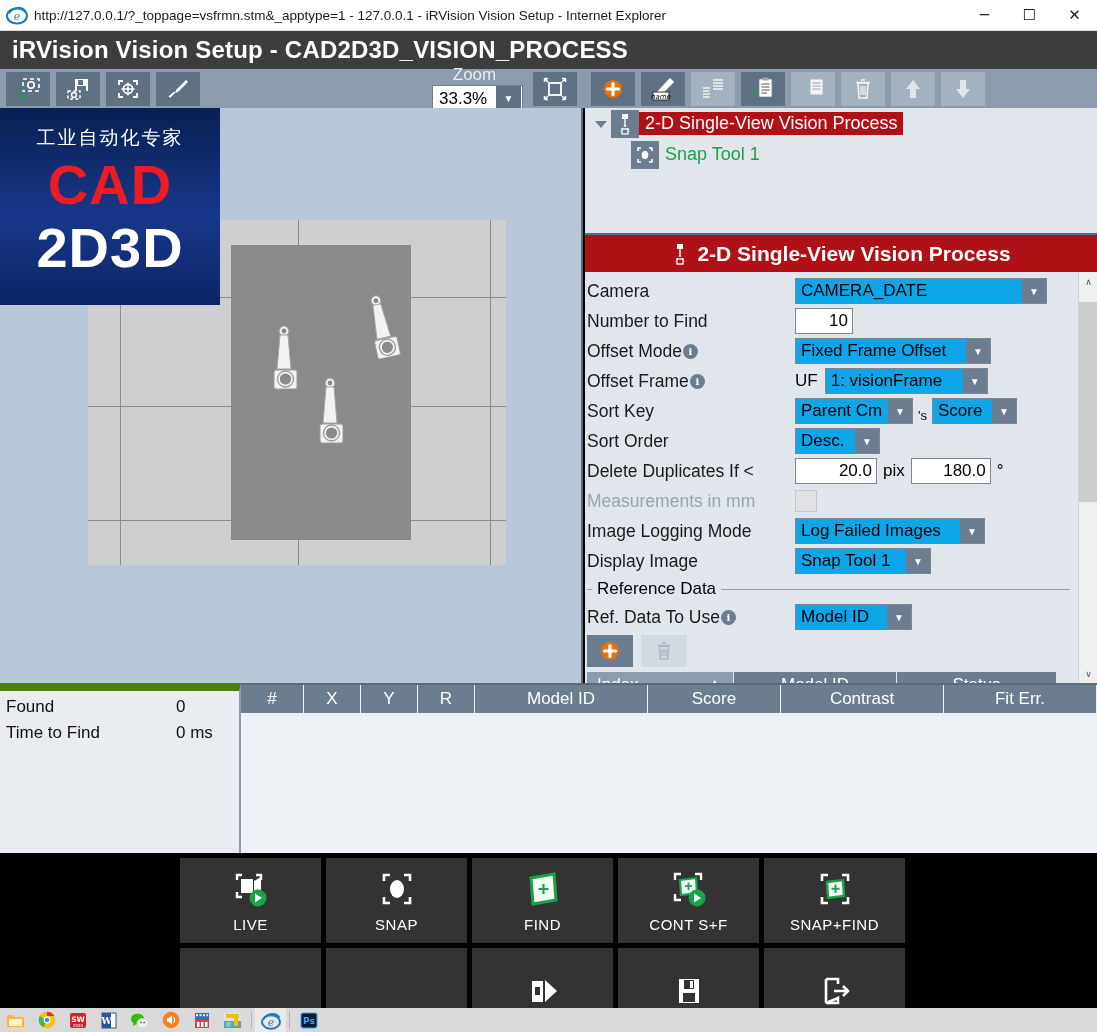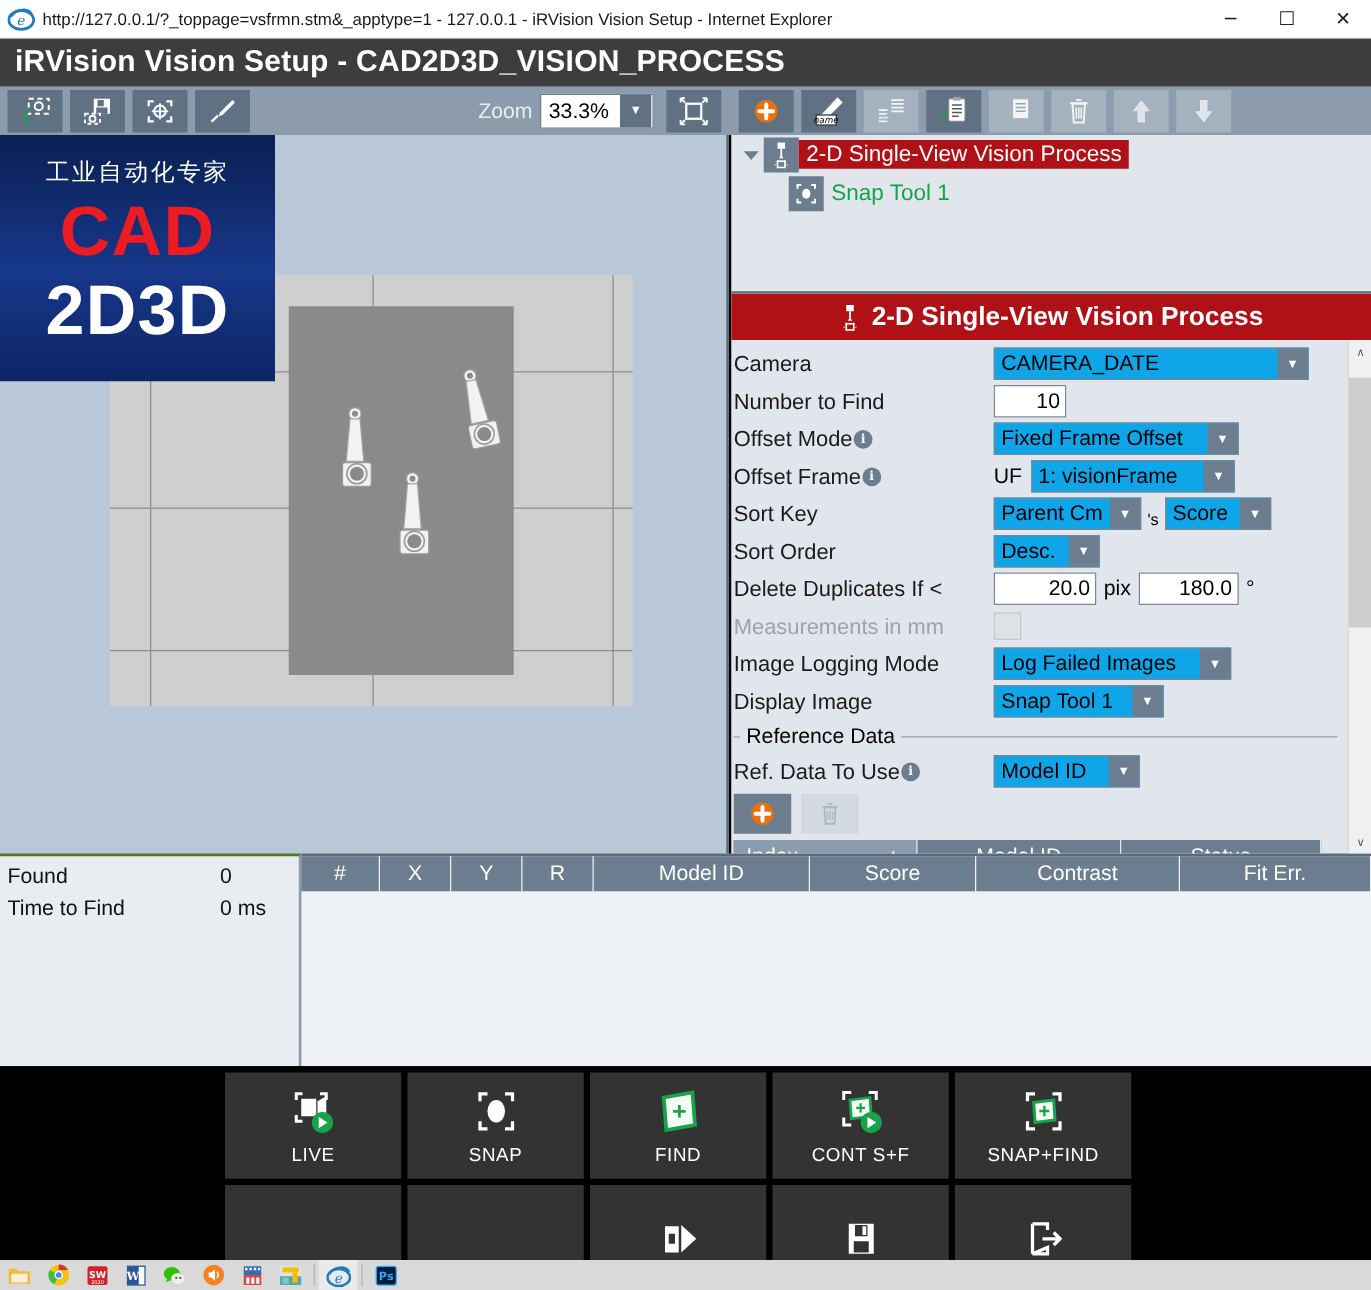--- a/index.html
+++ b/index.html
@@ -45,21 +45,21 @@
   .tb-left{ position:absolute; left:0; top:0; width:583px; height:39px; display:flex; align-items:center;}
   .tb-right{ position:absolute; left:585px; top:0; width:512px; height:39px; display:flex; align-items:center;}
   .tbbtn{
     width:44px; height:34px; margin-left:6px; background:#5f7182;
     display:flex; align-items:center; justify-content:center; flex:none;
     border:1px solid transparent;
     font-style:italic;
   }
   .tbbtn.disabled{ background:#a4b1bf; }
   .tbbtn svg{ display:block; }
-  .zoom-wrap{ margin-left:auto; display:flex; align-items:center; }
+  .zoom-wrap{ margin-left:auto; display:flex; align-items:center;flex-direction:column; }
   .zoom-label{ color:#e9edf1; font-size:17px; margin-right:6px; }
   .zoom-box{
     height:28px; background:#fff; border:1px solid #6b7d8e; display:flex; align-items:center;
   }
   .zoom-val{ font-size:17px; color:#000; padding:0 5px 0 6px; min-width:62px; text-align:left;}
   .zoom-arrow{
     width:25px; height:26px; background:#5f7182; display:flex; align-items:center; justify-content:center;
     color:#fff; font-size:10px; margin:1px;
   }
   .tbbtn.fit{ margin-left:10px; margin-right:6px;}
@@ -165,21 +165,21 @@
   .vscroll{
     position:absolute; right:0; top:0; width:19px; height:411px; background:#f0f0f0;
     border-left:1px solid #cfd4da;
   }
   .vs-btn{ width:19px;height:19px; display:flex;align-items:center;justify-content:center; color:#555; font-size:9px;}
   .vs-thumb{ position:absolute; left:0; top:30px; width:19px; height:200px; background:#cdcdcd; }
 
   
   .status-left{
     position:absolute; left:0; top:683px; width:241px; height:170px;
-    background:#e9edf2; border-top:2px solid #4d7c0f; border-right:2px solid #8d9cad;
+    background:#e9edf2; border-top:8px solid #4d7c0f; border-right:2px solid #8d9cad;
   }
   .status-line{ display:flex; font-size:17px; color:#111; padding:6px 0 0 6px;}
   .status-line .k{ width:170px; }
   .results{
     position:absolute; left:241px; top:683px; width:856px; height:170px;
     background:#eef1f5; border-top:2px solid #5a6b7a;
   }
   .res-hdr{ display:flex; height:28px; background:#6b7d8e; }
   .res-th{
     color:#fff; font-size:17px; display:flex; align-items:center; justify-content:center;

